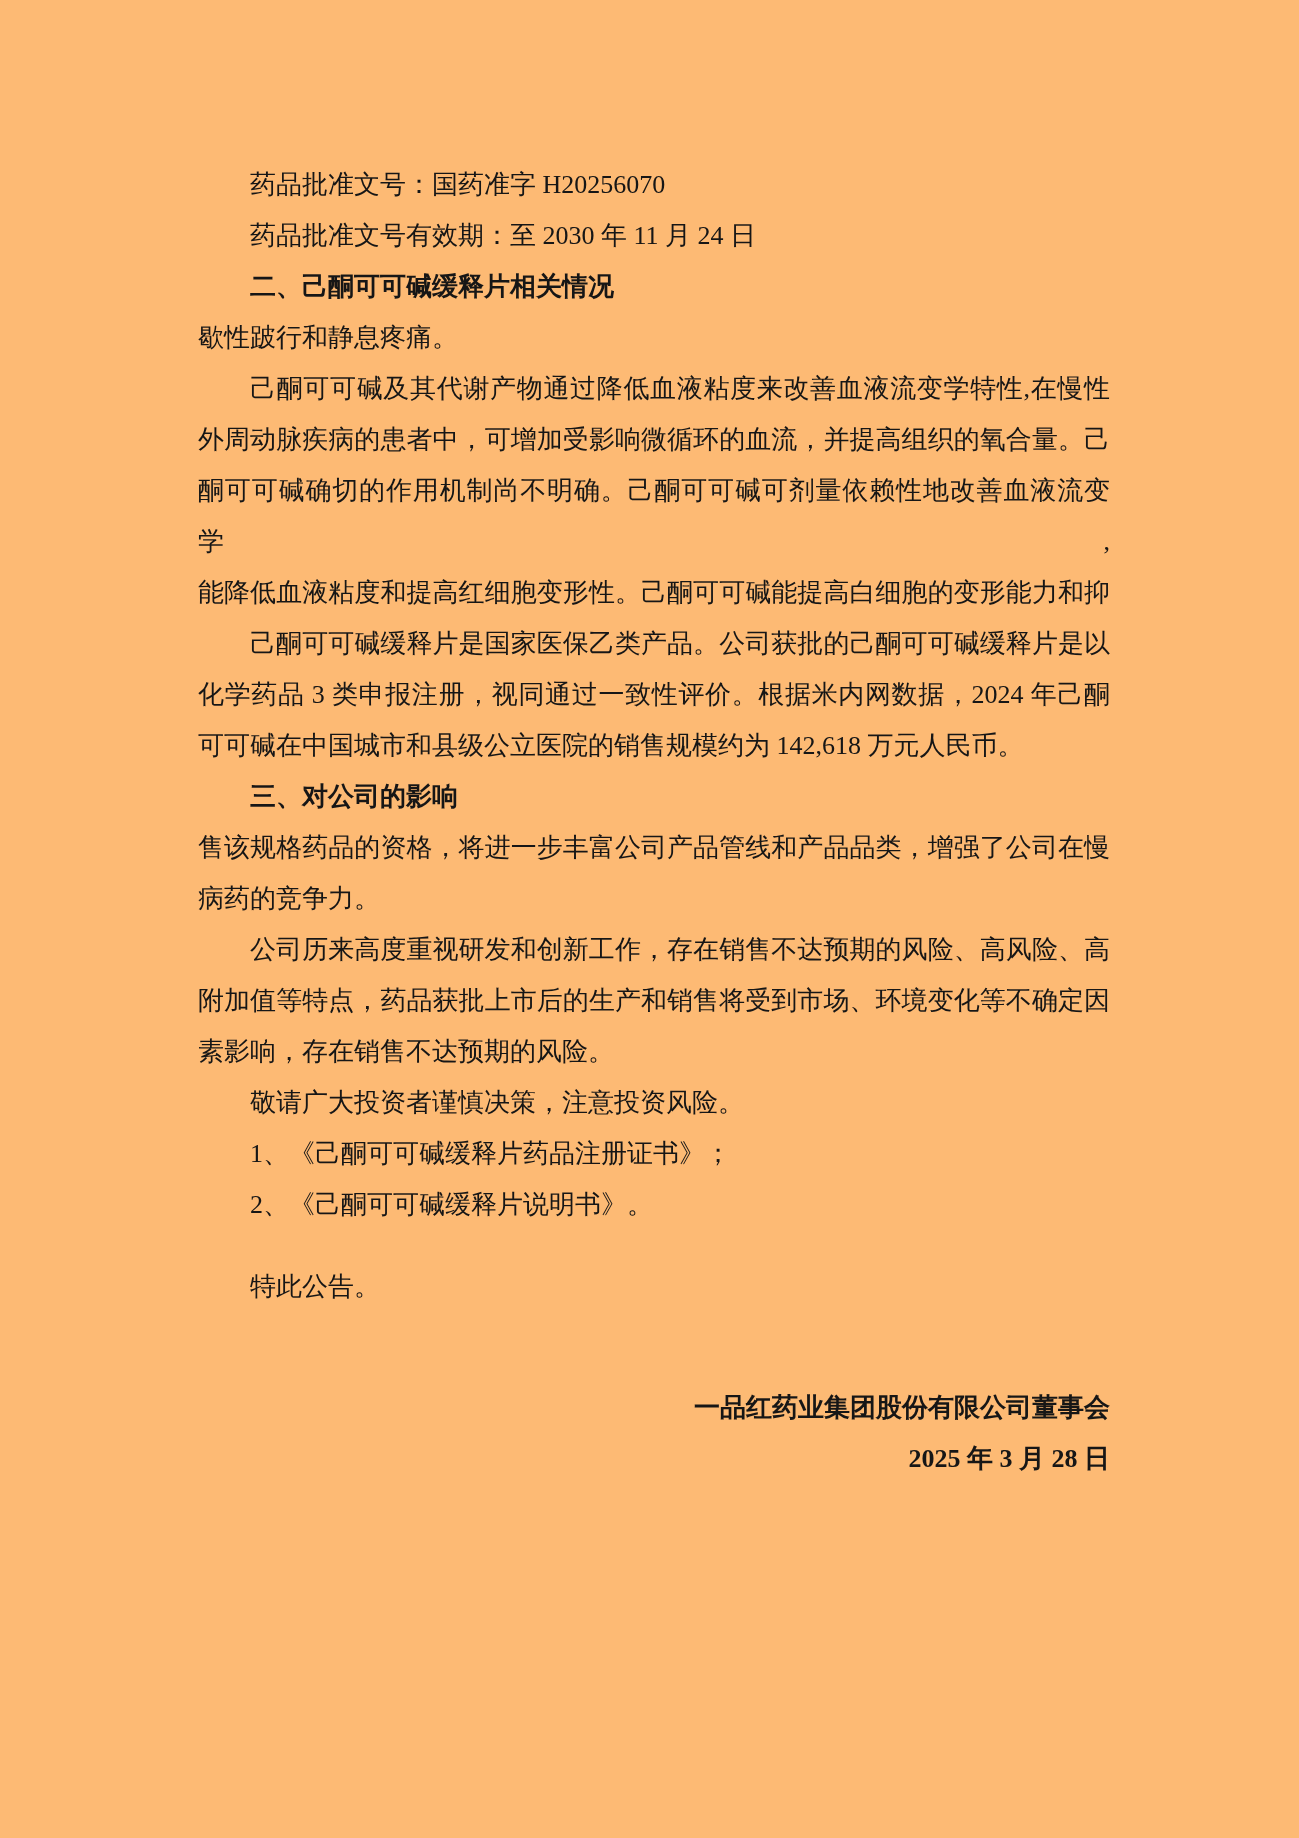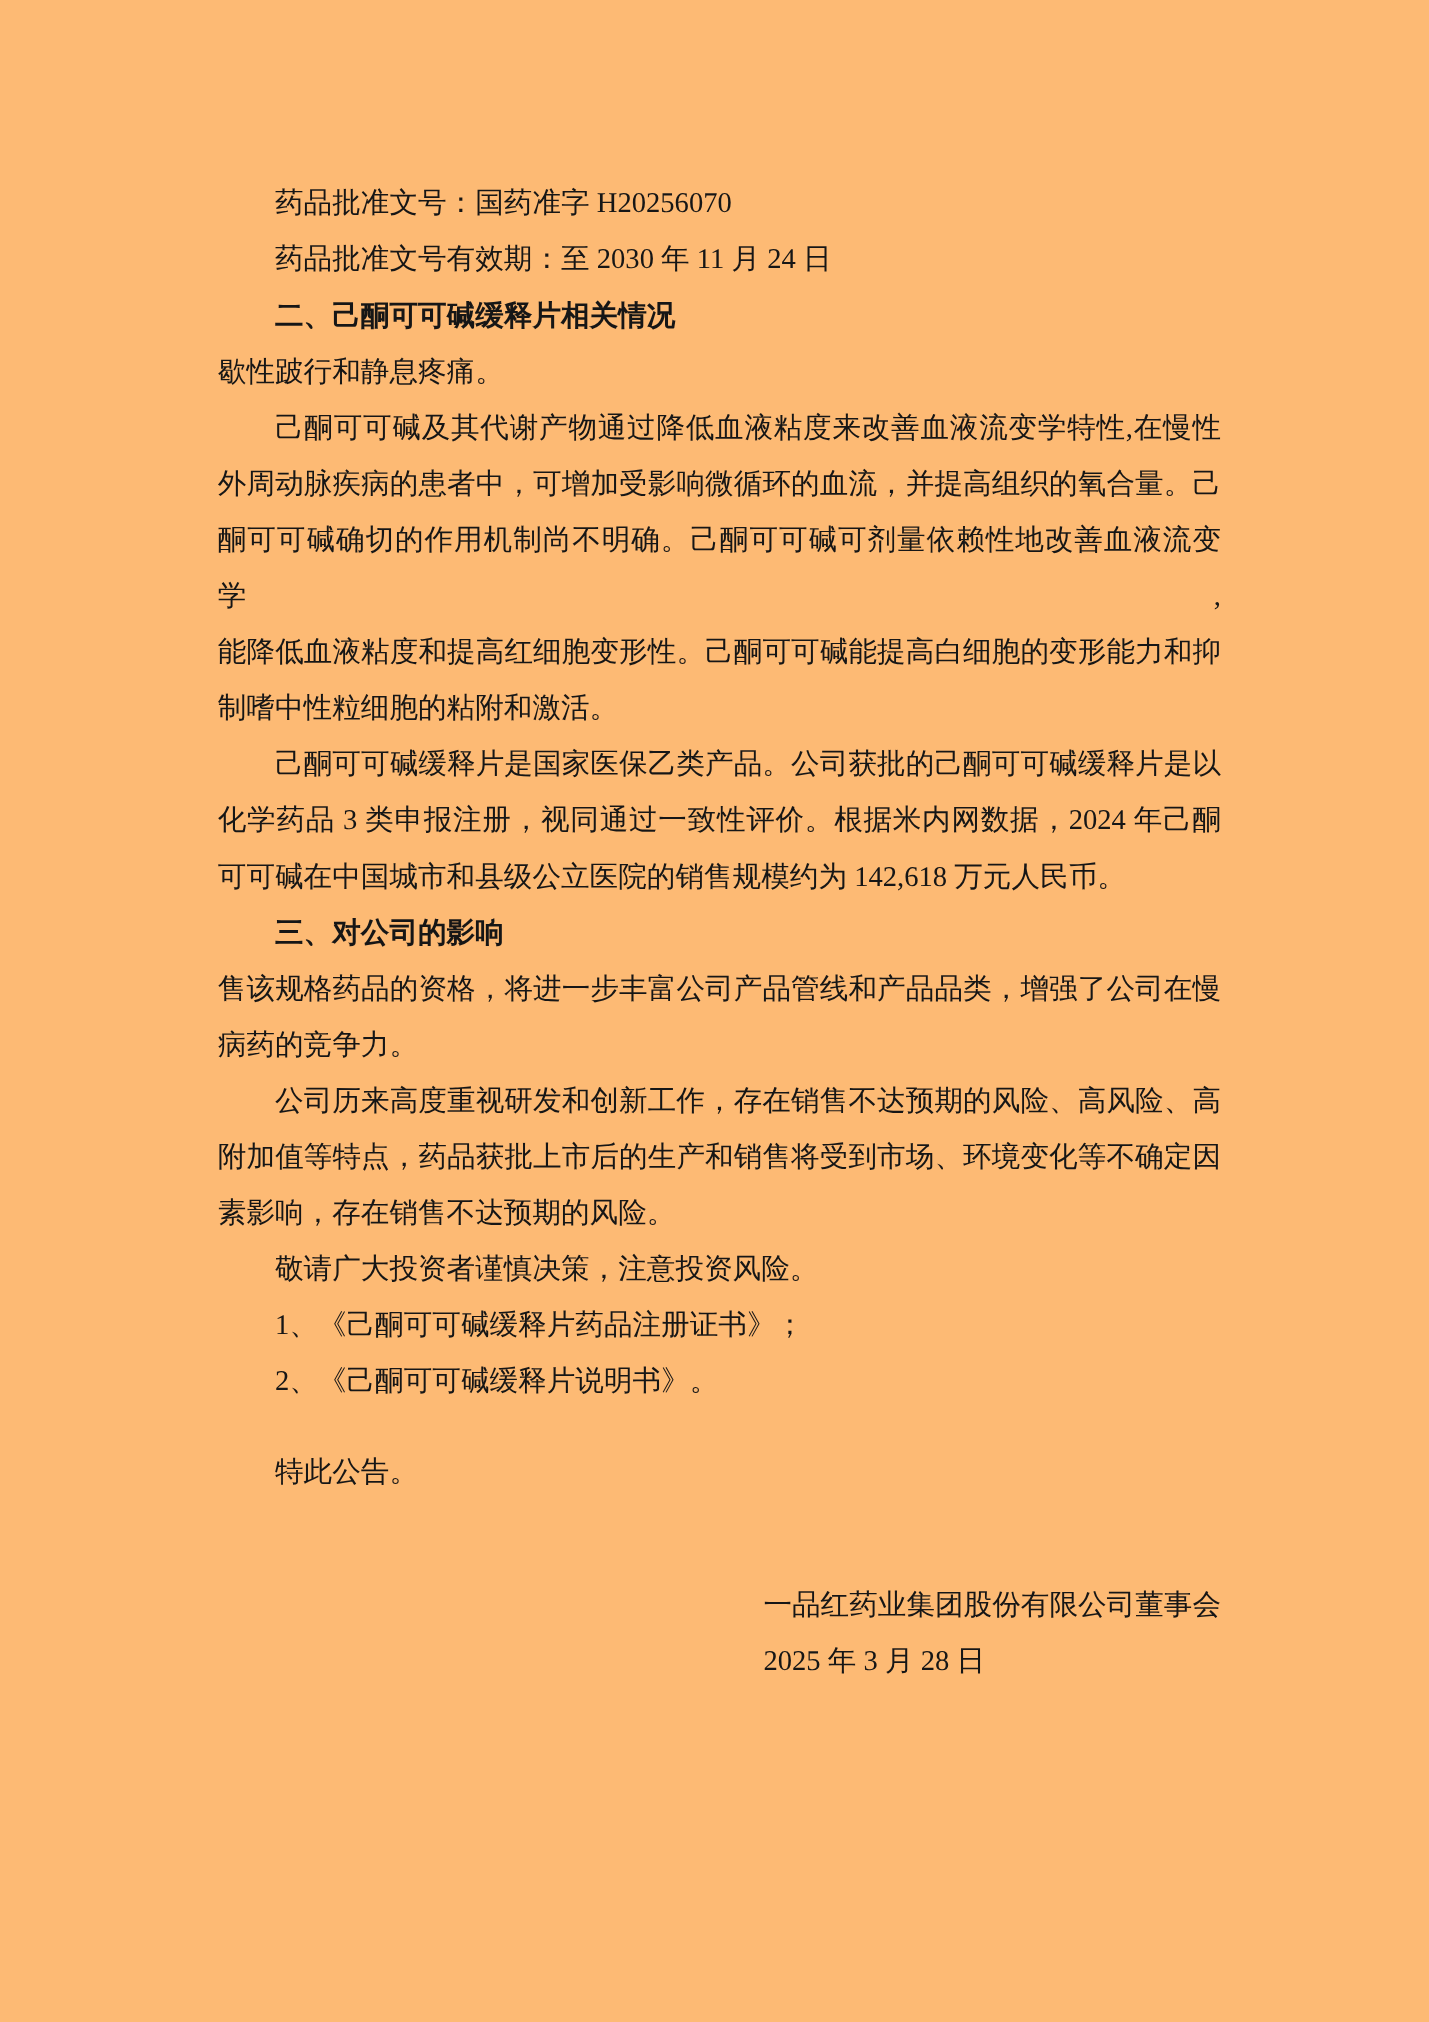--- a/index.html
+++ b/index.html
@@ -39,37 +39,37 @@
     font-weight: 700;
     font-family: "Liberation Sans", "DejaVu Sans", sans-serif;
   }
   .closing {
     margin-top: 31px;
   }
   .sig-block {
     margin-left: auto;
     margin-top: 70px;
     width: max-content;
-    text-align: left;
+    text-align: right;
+    font-weight: bold;
   }
 </style>
 </head>
 <body>
 
 <div class="page">
   <div class="doc">
     <p class="line indent">药品批准文号：国药准字 H20256070</p>
     <p class="line indent">药品批准文号有效期：至 2030 年 11 月 24 日</p>
     <p class="line indent heading">二、己酮可可碱缓释片相关情况</p>
     <p class="line">歇性跛行和静息疼痛。</p>
     <p class="line indent fill">己酮可可碱及其代谢产物通过降低血液粘度来改善血液流变学特性,在慢性</p>
     <p class="line fill">外周动脉疾病的患者中，可增加受影响微循环的血流，并提高组织的氧合量。己</p>
     <p class="line fill">酮可可碱确切的作用机制尚不明确。己酮可可碱可剂量依赖性地改善血液流变学,</p>
     <p class="line fill">能降低血液粘度和提高红细胞变形性。己酮可可碱能提高白细胞的变形能力和抑</p>
-    <p class="line">制嗜中性粒细胞的粘附和激活。</p>
     <p class="line indent fill">己酮可可碱缓释片是国家医保乙类产品。公司获批的己酮可可碱缓释片是以</p>
     <p class="line fill">化学药品 3 类申报注册，视同通过一致性评价。根据米内网数据，2024 年己酮</p>
     <p class="line">可可碱在中国城市和县级公立医院的销售规模约为 142,618 万元人民币。</p>
     <p class="line indent heading">三、对公司的影响</p>
     <p class="line fill">售该规格药品的资格，将进一步丰富公司产品管线和产品品类，增强了公司在慢</p>
     <p class="line">病药的竞争力。</p>
     <p class="line indent fill">公司历来高度重视研发和创新工作，存在销售不达预期的风险、高风险、高</p>
     <p class="line fill">附加值等特点，药品获批上市后的生产和销售将受到市场、环境变化等不确定因</p>
     <p class="line">素影响，存在销售不达预期的风险。</p>
     <p class="line indent">敬请广大投资者谨慎决策，注意投资风险。</p>

